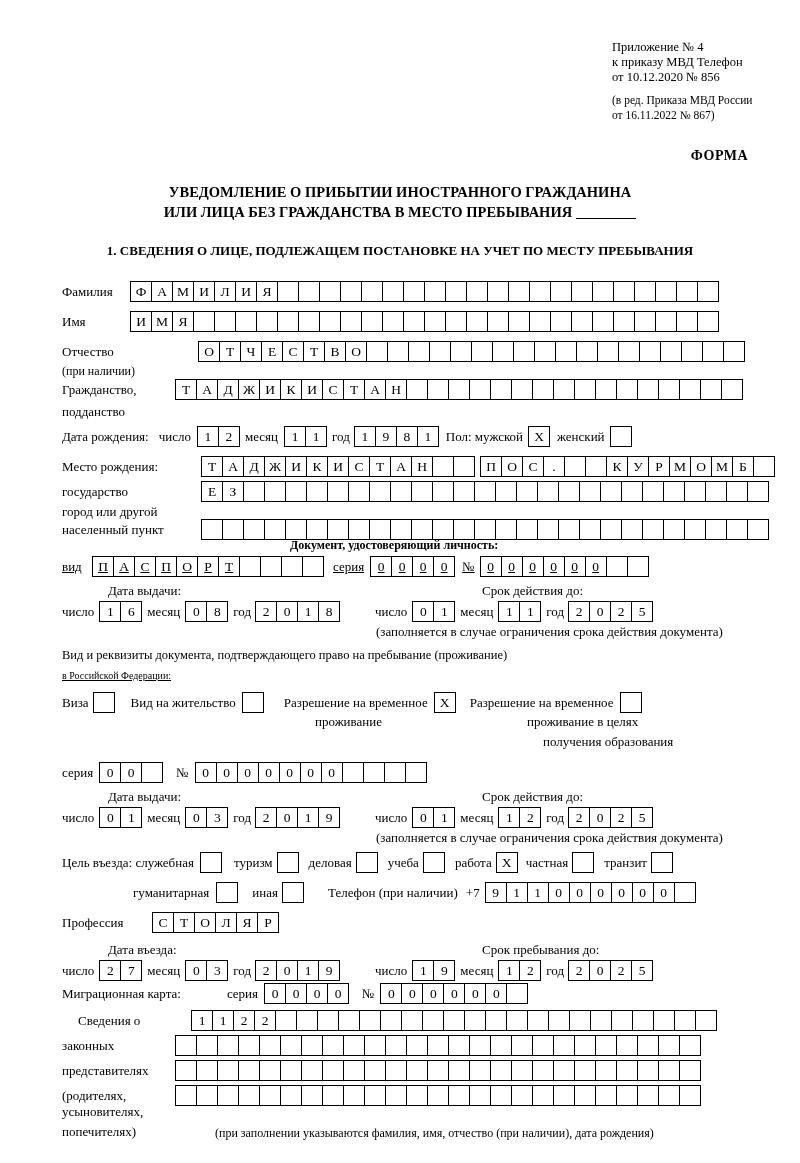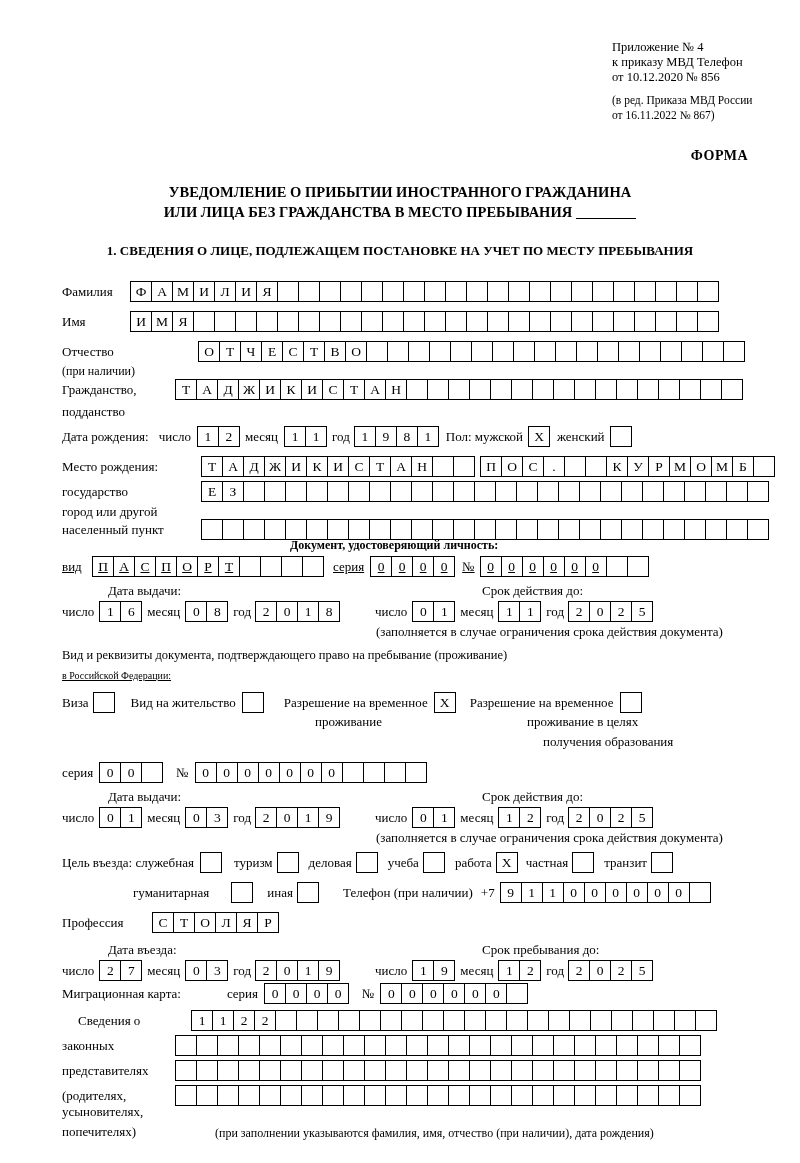--- a/index.html
+++ b/index.html
@@ -521,21 +521,21 @@
     <span class="single"></span>
     <span class="lbl" style="margin:0 4px 0 10px;">работа</span>
     <span class="single">X</span>
     <span class="lbl" style="margin:0 4px 0 8px;">частная</span>
     <span class="single"></span>
     <span class="lbl" style="margin:0 4px 0 10px;">транзит</span>
     <span class="single"></span>
   </div>
 
   <div class="row" style="left:133px;top:882px;">
-    <span class="lbl" style="margin-right:22px;">гуманитарная</span>
+    <span class="lbl" style="margin-right:7px;">гуманитарная</span>
     <span class="single"></span>
     <span class="lbl" style="margin:0 4px 0 14px;">иная</span>
     <span class="single"></span>
     <span class="lbl" style="margin:0 8px 0 24px;">Телефон (при наличии)</span>
     <span class="lbl" style="margin-right:5px;">+7</span>
     <span class="boxes">
         <span class="bx">9</span>
         <span class="bx">1</span>
         <span class="bx">1</span>
         <span class="bx">0</span>

